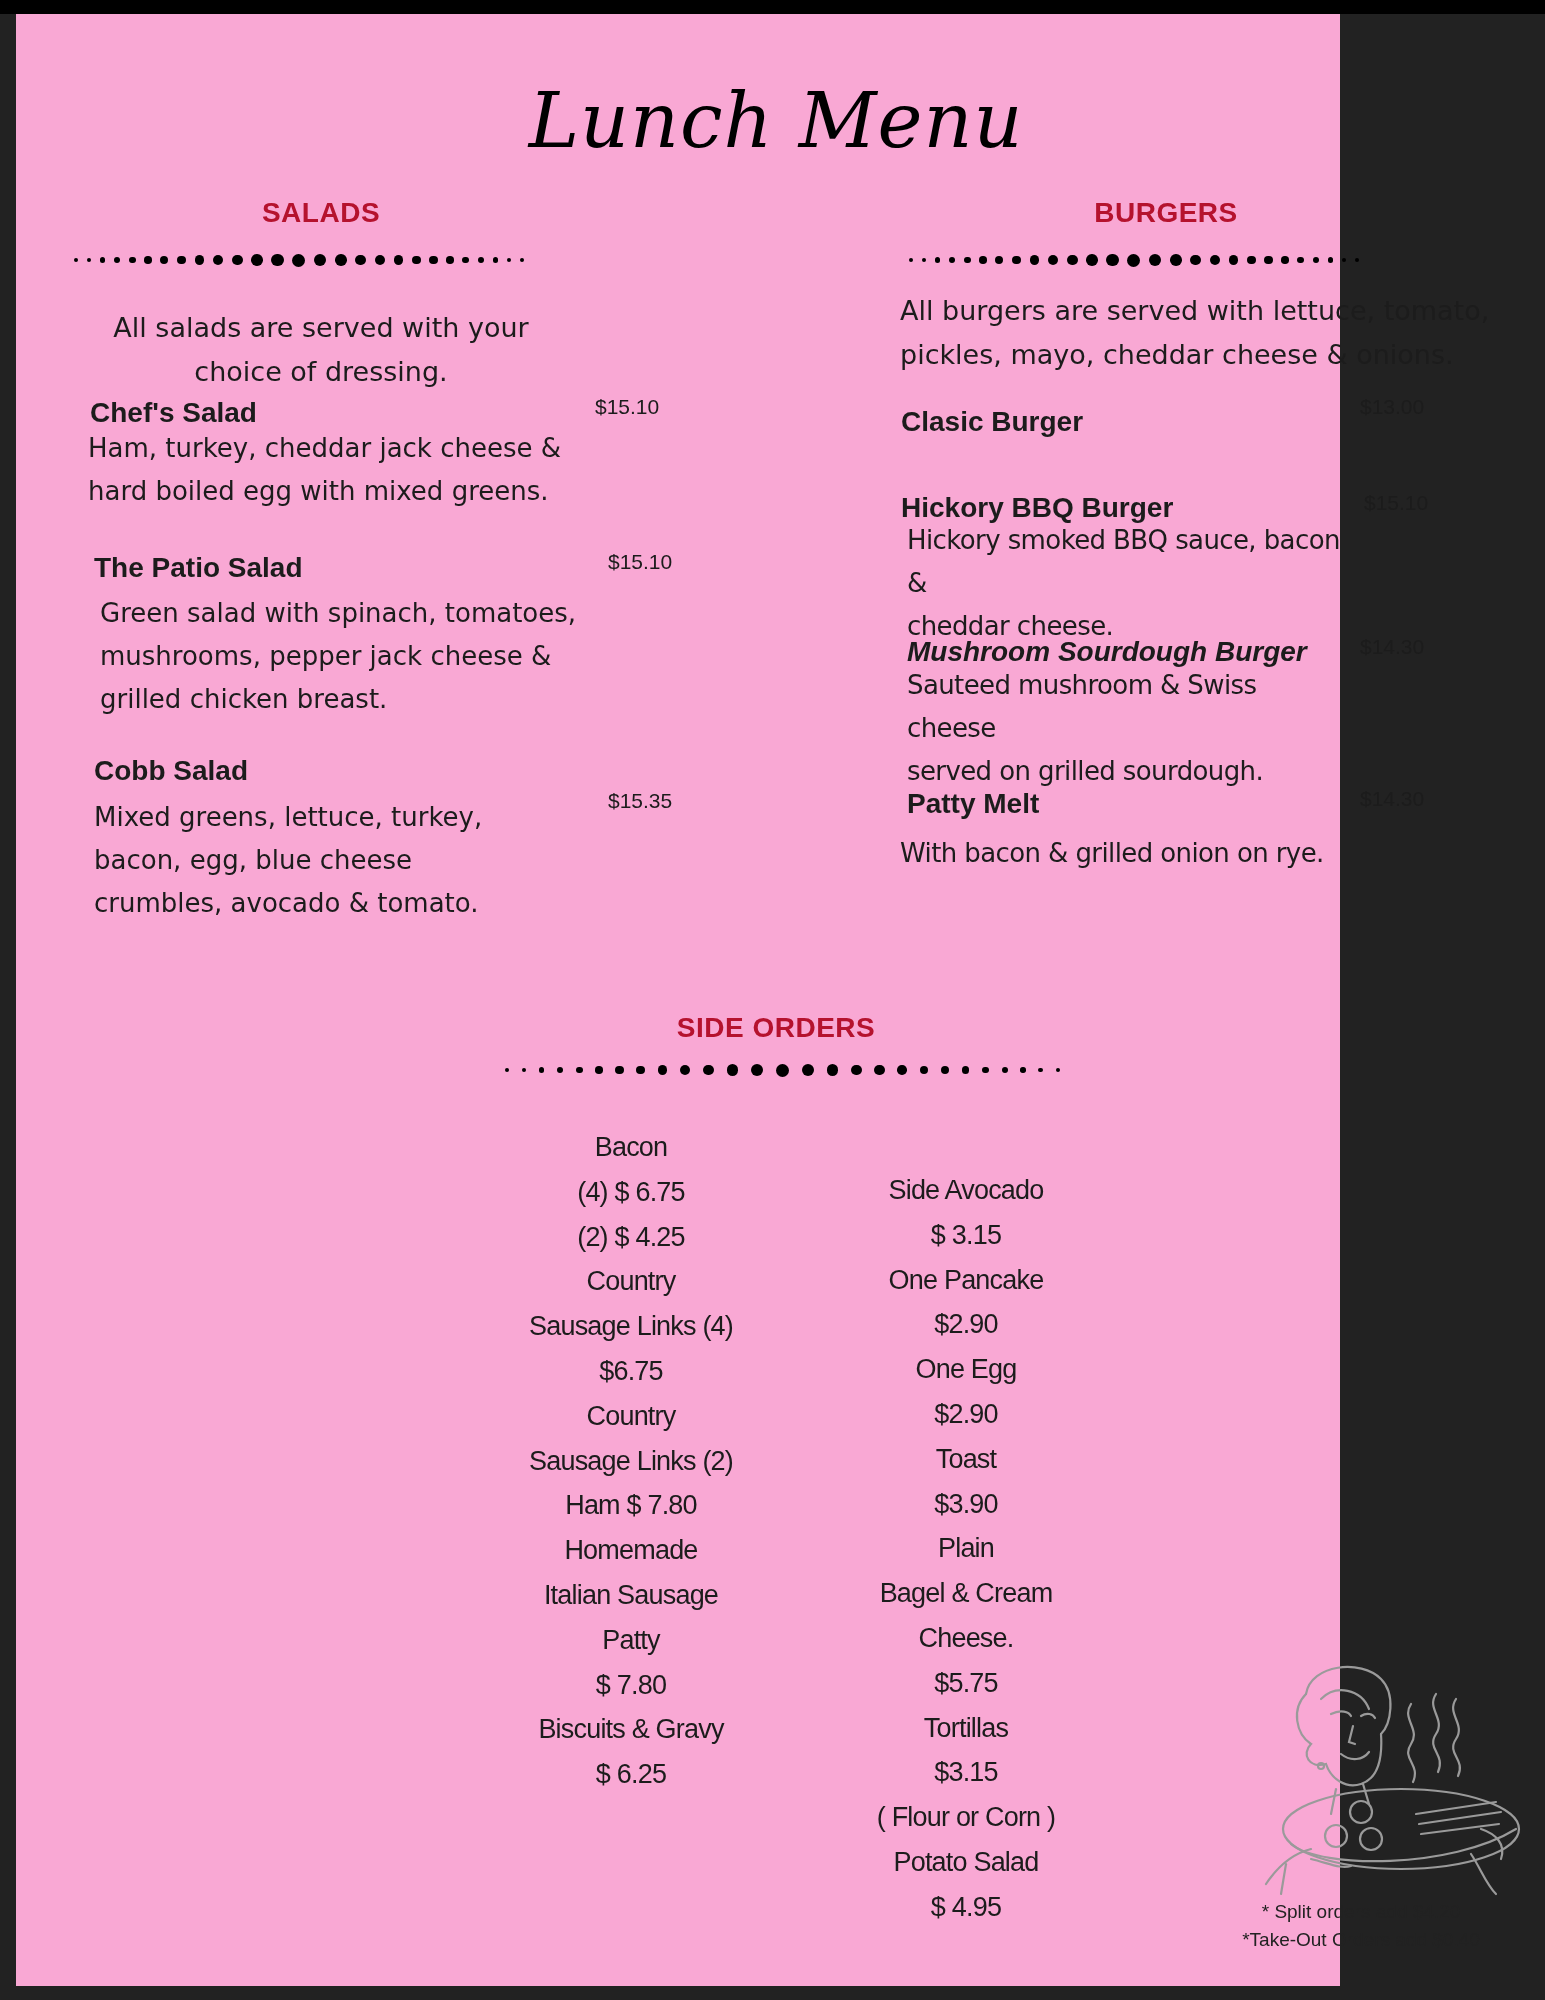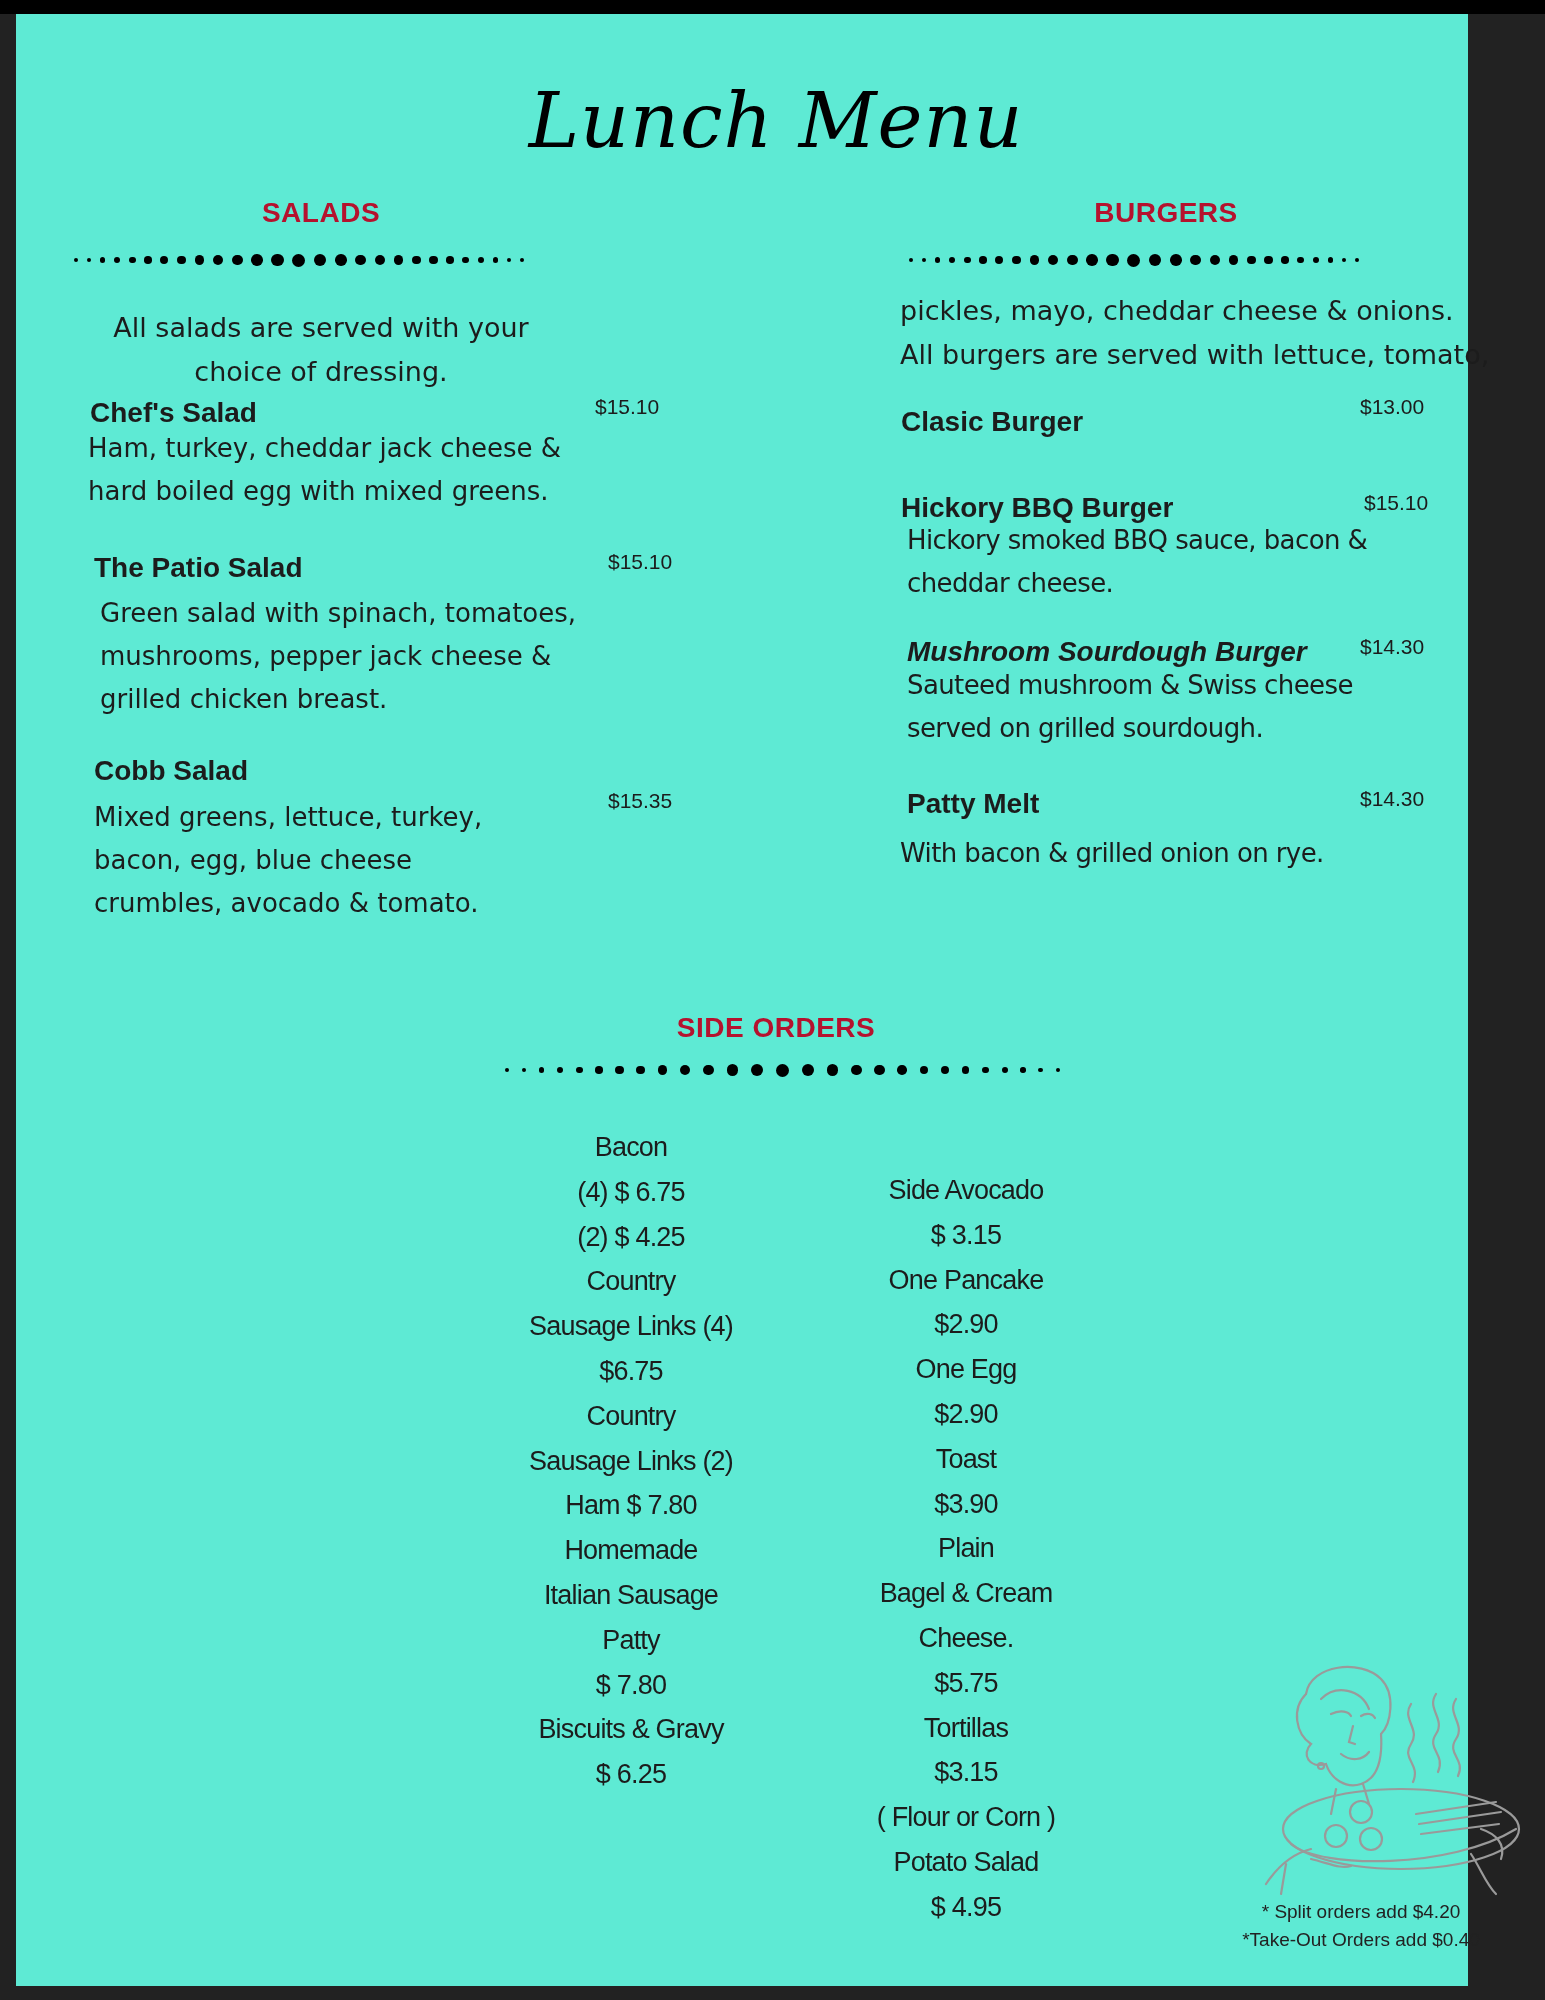--- a/index.html
+++ b/index.html
@@ -1,19 +1,19 @@
 <!DOCTYPE html>
 <html><head>
 <meta charset="utf-8">
 <style>
   html, body { margin:0; padding:0; }
   body { width:1545px; height:2000px; background:#222; position:relative; overflow:hidden;
          font-family:"DejaVu Sans", sans-serif; color:#1c1c1c; }
   .topbar { position:absolute; left:0; top:0; width:1545px; height:14px; background:#000; }
-  .page { position:absolute; left:16px; top:14px; width:1452px; height:1972px; background:#5eead4; }
+  .page { position:absolute; left:16px; top:14px; width:1324px; height:1972px; background:#f9a8d4; }
   .title { position:absolute; left:0; width:1520px; top:62px; text-align:center;
            font-family:"DejaVu Serif", serif; font-style:italic; font-size:76px; color:#000;
            letter-spacing:1px; }
   .sec-head { position:absolute; text-align:center; font-family:"Liberation Sans", sans-serif;
               font-weight:bold; font-size:28px; color:#b5122e; letter-spacing:0.5px; }
   .dots { position:absolute; display:flex; align-items:center; justify-content:space-between; height:20px; }
   .dot { background:#000; border-radius:50%; display:block; }
   .intro { position:absolute; font-size:27px; line-height:44px; color:#1c1c1c; }
   .item-name { position:absolute; font-family:"Liberation Sans", sans-serif; font-weight:bold; font-size:28px; color:#1c1c1c; }
   .price { position:absolute; font-size:21px; color:#1c1c1c; font-family:"Liberation Sans", sans-serif; }
@@ -118,22 +118,22 @@
       <span class="dot" style="width: 8.15385px; height: 8.15385px;"></span>
       <span class="dot" style="width: 7.46154px; height: 7.46154px;"></span>
       <span class="dot" style="width: 6.76923px; height: 6.76923px;"></span>
       <span class="dot" style="width: 6.07692px; height: 6.07692px;"></span>
       <span class="dot" style="width: 5.38462px; height: 5.38462px;"></span>
       <span class="dot" style="width: 4.69231px; height: 4.69231px;"></span>
       <span class="dot" style="width: 4px; height: 4px;"></span>
     </div>
 
   <div class="intro" style="left:884px; top:275px; width:600px;">
+    <div>All burgers are served with lettuce, tomato,</div>
     <div>pickles, mayo, cheddar cheese &amp; onions.</div>
-    <div>All burgers are served with lettuce, tomato,</div>
   </div>
 
   <div class="item-name" style="left:885px; top:392px;">Clasic Burger</div>
   <div class="price" style="left:1344px; top:381px;">$13.00</div>
 
   <div class="item-name" style="left:885px; top:478px;">Hickory BBQ Burger</div>
   <div class="price" style="left:1348px; top:477px;">$15.10</div>
   <div class="desc" style="left:891px; top:505px; letter-spacing:-0.6px;">
     <div>Hickory smoked BBQ sauce, bacon &amp;</div>
     <div>cheddar cheese.</div>

